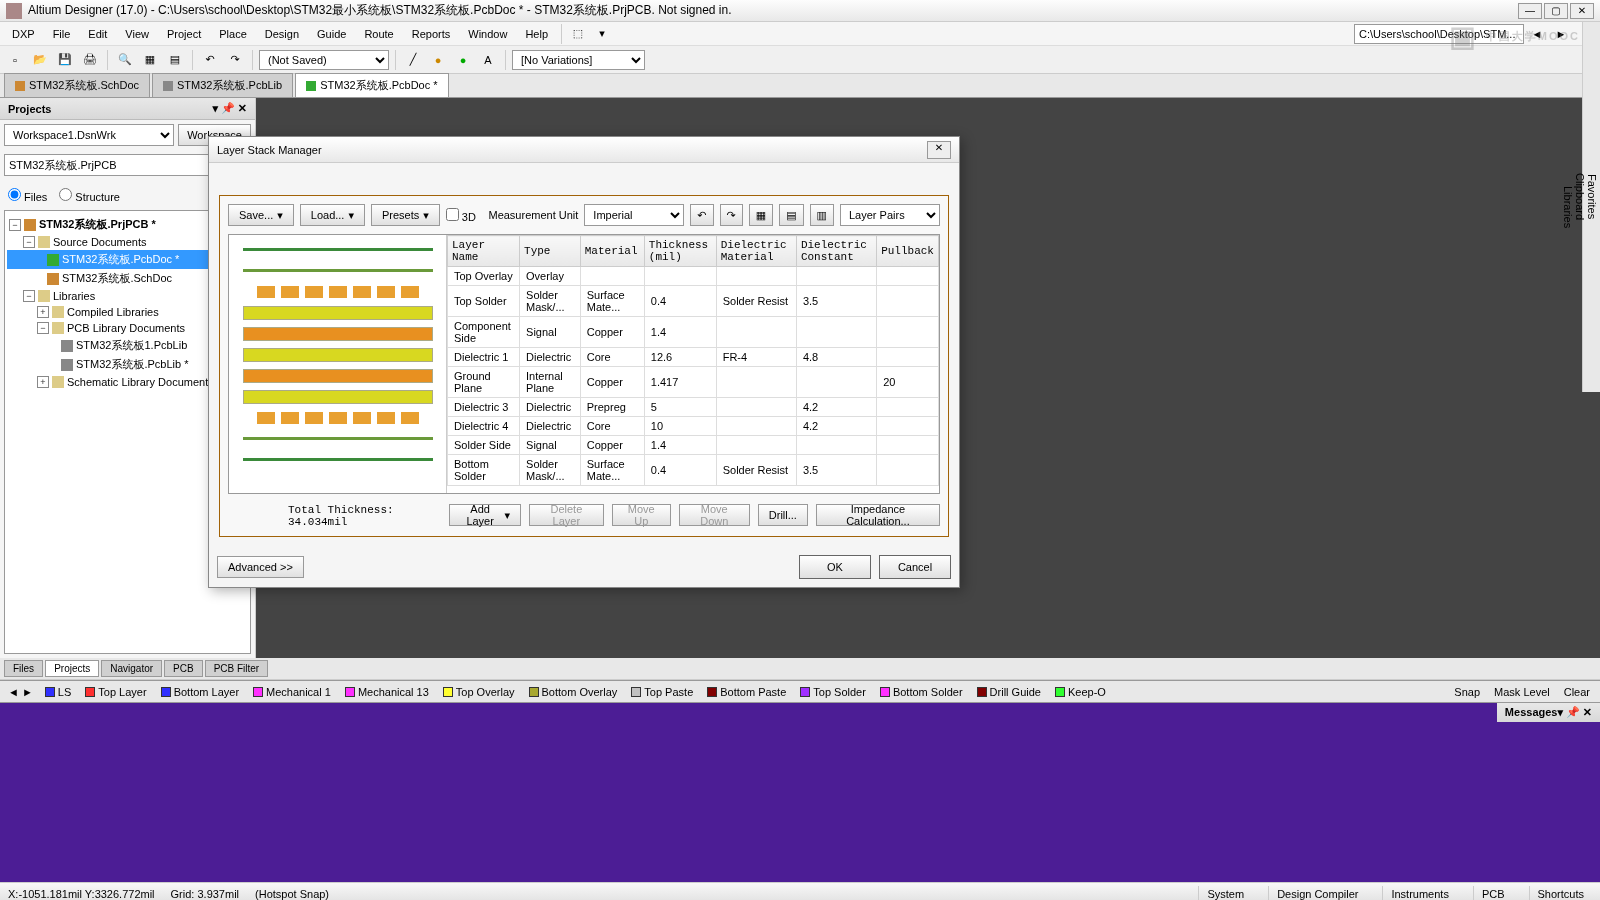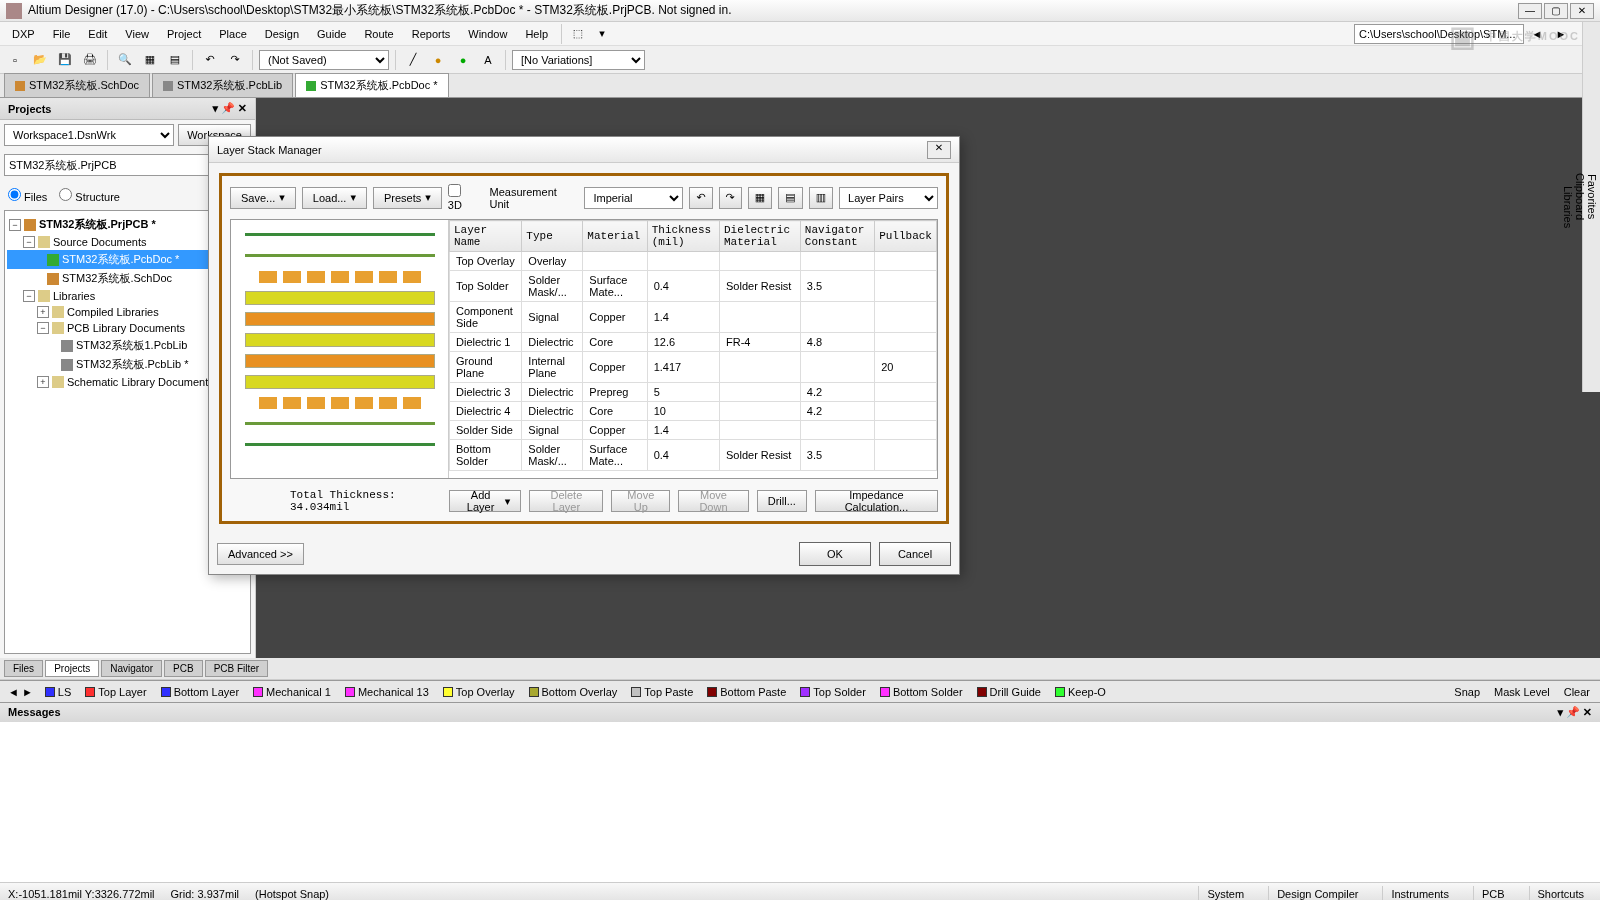--- a/index.html
+++ b/index.html
@@ -30,44 +30,44 @@
 .editor { flex: 1; background: #444; position: relative; }
 .doctabs { height: 24px; background: #e8e8e8; display: flex; align-items: flex-end; padding: 0 4px; gap: 2px; border-bottom: 1px solid #999; }
 .doctab { padding: 4px 10px; background: #d0d0d0; border: 1px solid #999; border-bottom: none; cursor: pointer; display: flex; align-items: center; gap: 4px; font-size: 11px; }
 .doctab.active { background: #fff; }
 .watermark { position: absolute; top: 20px; right: 20px; font-size: 32px; font-weight: bold; color: rgba(120,120,120,.35); letter-spacing: 2px; display: flex; align-items: center; gap: 8px; }
 .dialog { position: absolute; left: 208px; top: 136px; width: 752px; background: #f5f5f5; border: 1px solid #888; box-shadow: 3px 3px 12px rgba(0,0,0,.3); }
 .dlgtitle { height: 26px; background: linear-gradient(#fff,#e8e8e8); display: flex; align-items: center; padding: 0 8px; border-bottom: 1px solid #ccc; }
 .dlgtitle span { flex: 1; }
 .dlgclose { width: 24px; height: 18px; border: 1px solid #999; background: #eee; text-align: center; cursor: pointer; font-size: 10px; }
 .dlgbody { padding: 10px; }
-.dlginner { border: 3px solid #a16207; background: #f8f8f8; padding: 8px; }
+.dlginner { border: 1px solid #a16207; background: #f8f8f8; padding: 8px; margin-top: 22px; }
 .dlgtoolbar { display: flex; align-items: center; gap: 6px; margin-bottom: 8px; }
 .dbtn { height: 22px; padding: 0 10px; border: 1px solid #999; background: linear-gradient(#fff,#e0e0e0); cursor: pointer; display: flex; align-items: center; gap: 4px; }
 .dbtn.disabled { color: #999; }
 .dsel { height: 22px; border: 1px solid #999; background: #fff; padding: 0 4px; }
 .spacer { flex: 1; }
 .stackarea { display: flex; border: 1px solid #999; background: #fff; height: 260px; }
 .stackvis { width: 218px; border-right: 1px solid #ccc; padding: 4px 2px; }
 .visrow { height: 21px; display: flex; align-items: center; justify-content: center; }
 .visbar { height: 8px; width: 190px; }
 .visdots { display: flex; gap: 6px; }
 .visdot { width: 18px; height: 12px; }
 .stacktable { flex: 1; overflow: auto; }
 .stktbl { width: 100%; border-collapse: collapse; font-family: 'Courier New', monospace; font-size: 11px; }
 .stktbl th { background: linear-gradient(#f8f8f8,#e8e8e8); border: 1px solid #ccc; padding: 3px 4px; font-weight: normal; text-align: left; font-family: 'Courier New', monospace; }
 .stktbl td { border: 1px solid #ddd; padding: 3px 6px; }
-.bottombar { display: flex; align-items: center; gap: 8px; margin-top: 10px; }
+.bottombar { display: flex; gap: 8px; margin-top: 10px; }
 .dlgfoot { display: flex; align-items: center; padding: 8px; gap: 8px; }
 .dlgfoot .spacer { flex: 1; }
 .okbtn { width: 72px; height: 24px; border: 1px solid #666; background: linear-gradient(#fff,#e0e0e0); cursor: pointer; }
 .layertabs { height: 22px; background: #e8e8e8; display: flex; align-items: center; padding: 0 4px; gap: 2px; border-top: 1px solid #999; font-size: 10px; overflow: hidden; }
 .ltab { padding: 2px 6px; cursor: pointer; display: flex; align-items: center; gap: 3px; white-space: nowrap; }
 .lsw { width: 10px; height: 10px; border: 1px solid #333; }
-.msgpanel { height: 180px; background: #5eead4; border-top: 1px solid #999; display: flex; flex-direction: column; }
+.msgpanel { height: 180px; background: #4c1d95; border-top: 1px solid #999; display: flex; flex-direction: column; align-items: flex-end; }
 .msgtabs { background: #e8e8e8; padding: 2px 4px; display: flex; gap: 2px; border-bottom: 1px solid #ccc; }
 .msgtab { padding: 2px 8px; background: #d0d0d0; border: 1px solid #999; cursor: pointer; font-size: 10px; }
 .msghdr { background: linear-gradient(#e8e8e8,#d8d8d8); padding: 3px 8px; font-weight: bold; display: flex; justify-content: space-between; }
 .msgcols { display: flex; background: #f0f0f0; border-bottom: 1px solid #ccc; }
 .msgcol { padding: 3px 6px; border-right: 1px solid #ccc; }
 .statusbar { height: 22px; background: linear-gradient(#f8f8f8,#e0e0e0); display: flex; align-items: center; padding: 0 8px; border-top: 1px solid #ccc; font-size: 11px; gap: 16px; }
 .statusbar .spacer { flex: 1; }
 .sbtn { padding: 2px 8px; border-left: 1px solid #ccc; cursor: pointer; }
 .rightstrip { position: absolute; right: 0; top: 22px; width: 18px; height: 370px; background: #e8e8e8; border-left: 1px solid #ccc; writing-mode: vertical-rl; text-align: center; padding: 8px 2px; font-size: 10px; }
 </style>
@@ -304,21 +304,21 @@
           </div>
         <div class="stacktable">
           <table class="stktbl">
             <thead>
                 <tr id="stkhdr">
                   <th>Layer Name</th>
                   <th>Type</th>
                   <th>Material</th>
                   <th>Thickness (mil)</th>
                   <th>Dielectric Material</th>
-                  <th>Navigator Constant</th>
+                  <th>Dielectric Constant</th>
                   <th>Pullback</th>
                 </tr>
               </thead>
             <tbody id="stkbody">
                 <tr>
                   <td>Top Overlay</td>
                   <td>Overlay</td>
                   <td></td>
                   <td></td>
                   <td></td>

